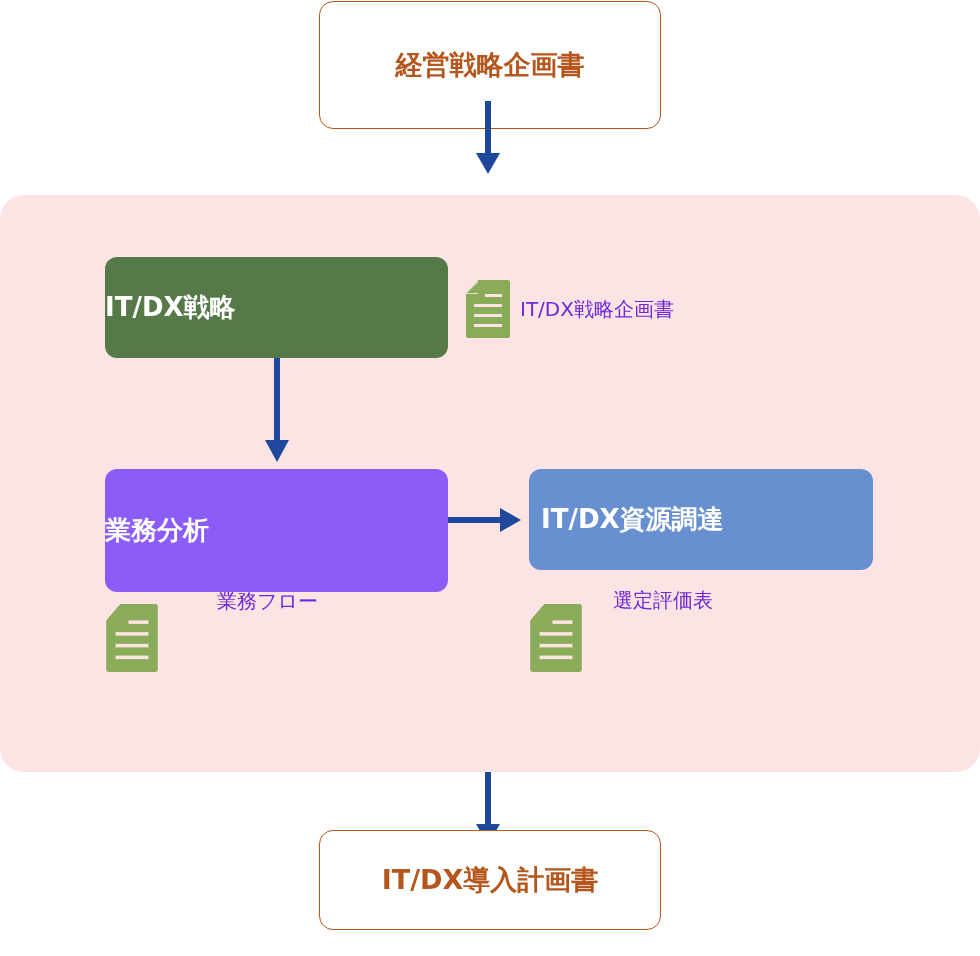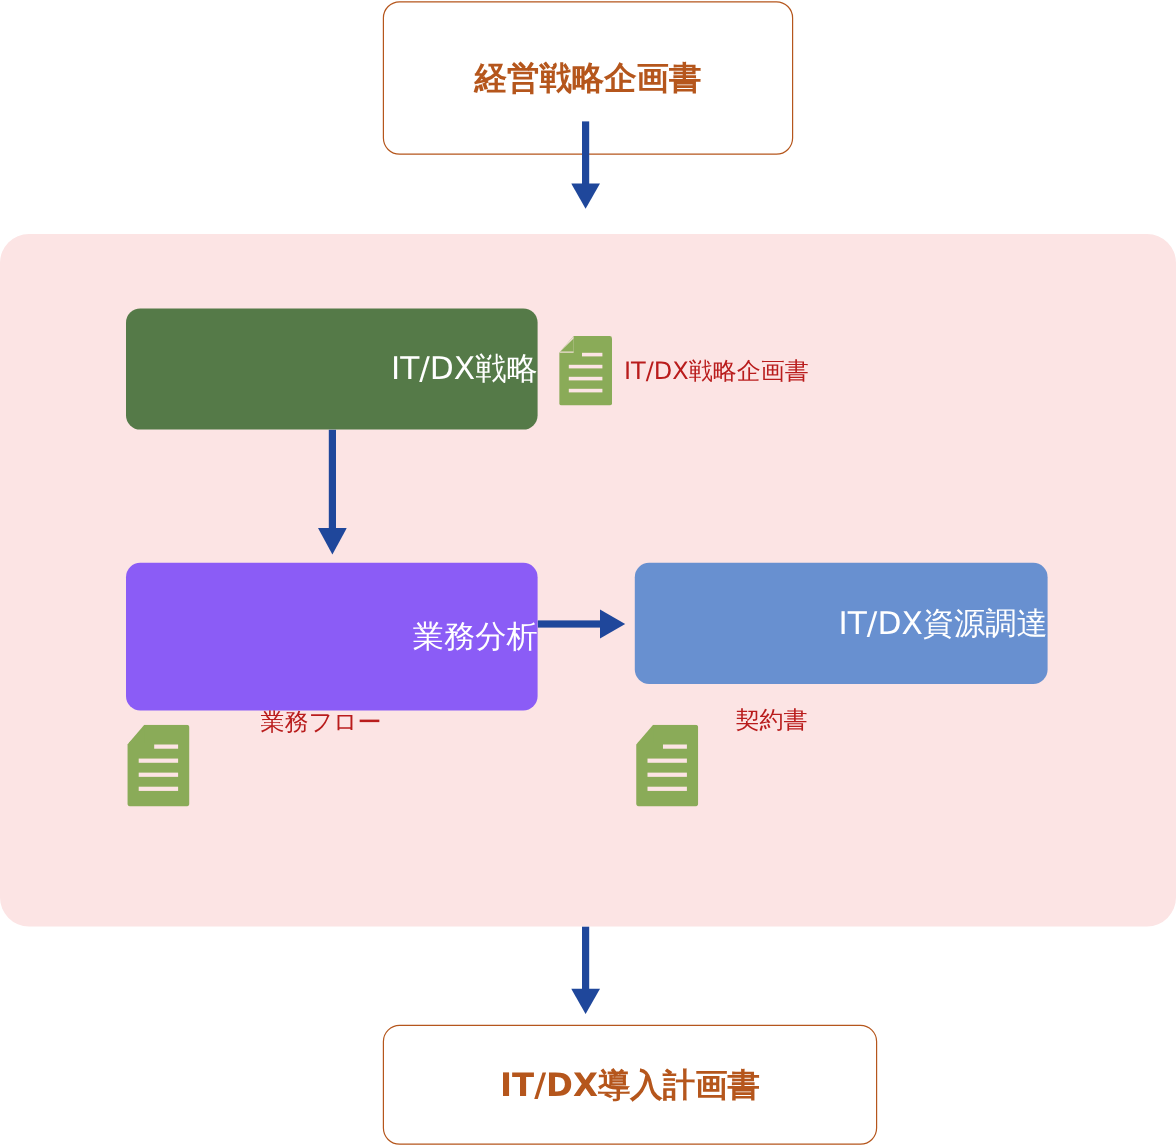--- a/index.html
+++ b/index.html
@@ -3,24 +3,24 @@
 <meta charset="utf-8">
 <style>
   html, body { margin: 0; padding: 0; background: #ffffff; }
   body { width: 980px; height: 956px; position: relative; overflow: hidden;
          font-family: "DejaVu Sans", "Liberation Sans", sans-serif; }
   .abs { position: absolute; }
   .doc-box { background: #ffffff; border: 1.5px solid #b5561c; border-radius: 14px;
              display: flex; align-items: center; justify-content: center;
              color: #b5561c; font-size: 27px; font-weight: bold; box-sizing: border-box; }
   .zone { left: 0; top: 195px; width: 980px; height: 577px; background: #fce4e4; border-radius: 24px; }
-  .proc { border-radius: 12px; display: flex; align-items: center; justify-content: flex-end;
-          color: #ffffff; font-size: 26px; box-sizing: border-box; }
+  .proc { border-radius: 12px; display: flex; align-items: center; justify-content: flex-start;
+          color: #ffffff; font-size: 26px; box-sizing: border-box; font-weight: bold; }
   .doc-icon { width: 44px; height: 58px; }
-  .label { color: #b91c1c; font-size: 20px; line-height: 34px; }
+  .label { color: #6d28d9; font-size: 20px; line-height: 34px; }
 </style>
 </head>
 <body>
 
 <div class="abs doc-box" style="left:319px;top:1px;width:342px;height:128px;">
   <span>経営戦略企画書</span>
 </div>
 
 <svg class="abs" style="left:476px;top:101px;" width="24" height="74">
   <rect x="9" y="0" width="6" height="54" fill="#1f479b"></rect>
@@ -53,21 +53,21 @@
 
 <div class="abs proc" style="left:105px;top:469px;width:343px;height:123px;background:#8b5cf6;">
   <span>業務分析</span>
 </div>
 
 <svg class="abs" style="left:448px;top:506px;" width="74" height="28">
   <rect x="0" y="11" width="54" height="6" fill="#1f479b"></rect>
   <polygon points="52,2 52,26 73,14" fill="#1f479b"></polygon>
 </svg>
 
-<div class="abs proc" style="left:529px;top:469px;width:344px;height:101px;background:#6890d0;">
+<div class="abs proc" style="left:529px;top:469px;width:344px;height:101px;background:#6890d0;padding-left:12px;">
   <span>IT/DX資源調達</span>
 </div>
 
 <svg class="abs doc-icon" style="left:106px;top:604px;width:52px;height:68px;" viewBox="0 0 44 58">
   <path d="M12 0 H42 a2 2 0 0 1 2 2 V56 a2 2 0 0 1 -2 2 H2 a2 2 0 0 1 -2 -2 V14 Z" fill="#8aab58"></path>
   <path d="M1 13 L12 2 V13 Z" fill="#8aab58"></path>
   <rect x="19" y="14" width="17" height="3" fill="#fce4e4"></rect>
   <rect x="8" y="24" width="28" height="3" fill="#fce4e4"></rect>
   <rect x="8" y="34" width="28" height="3" fill="#fce4e4"></rect>
   <rect x="8" y="44" width="28" height="3" fill="#fce4e4"></rect>
@@ -78,23 +78,23 @@
 
 <svg class="abs doc-icon" style="left:530px;top:604px;width:52px;height:68px;" viewBox="0 0 44 58">
   <path d="M12 0 H42 a2 2 0 0 1 2 2 V56 a2 2 0 0 1 -2 2 H2 a2 2 0 0 1 -2 -2 V14 Z" fill="#8aab58"></path>
   <path d="M1 13 L12 2 V13 Z" fill="#8aab58"></path>
   <rect x="19" y="14" width="17" height="3" fill="#fce4e4"></rect>
   <rect x="8" y="24" width="28" height="3" fill="#fce4e4"></rect>
   <rect x="8" y="34" width="28" height="3" fill="#fce4e4"></rect>
   <rect x="8" y="44" width="28" height="3" fill="#fce4e4"></rect>
 </svg>
 <div class="abs label" style="left:613px;top:583px;">
-  <div>契約書</div>
+  <div>選定評価表</div>
 </div>
 
 <svg class="abs" style="left:476px;top:772px;" width="24" height="74">
   <rect x="9" y="0" width="6" height="54" fill="#1f479b"></rect>
   <polygon points="0,52 24,52 12,73" fill="#1f479b"></polygon>
 </svg>
 
-<div class="abs doc-box" style="left:319px;top:854px;width:412px;height:100px;">
+<div class="abs doc-box" style="left:319px;top:830px;width:342px;height:100px;">
   <span>IT/DX導入計画書</span>
 </div>
 
 </body></html>

